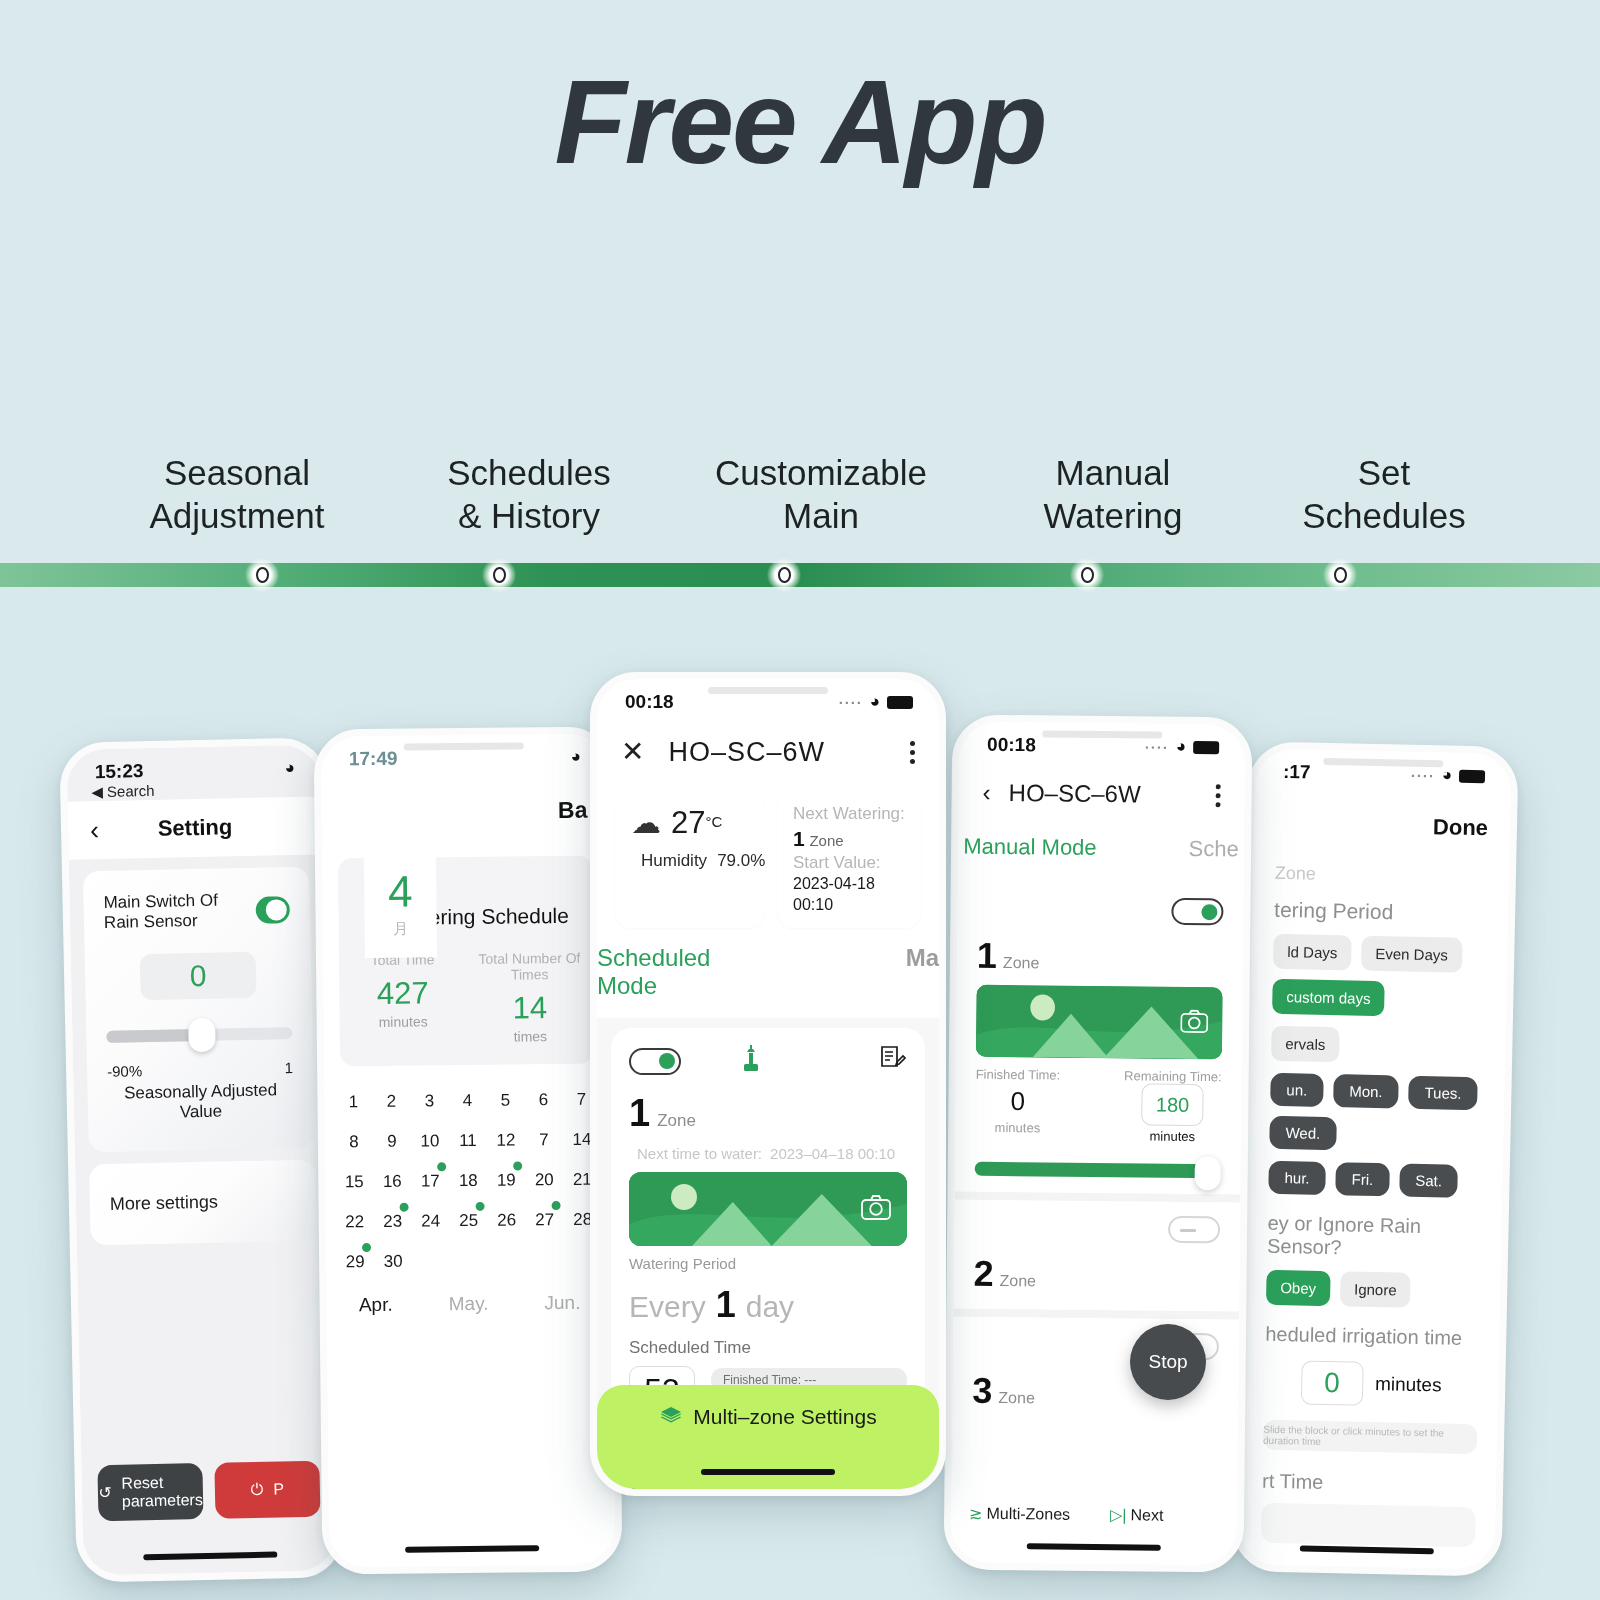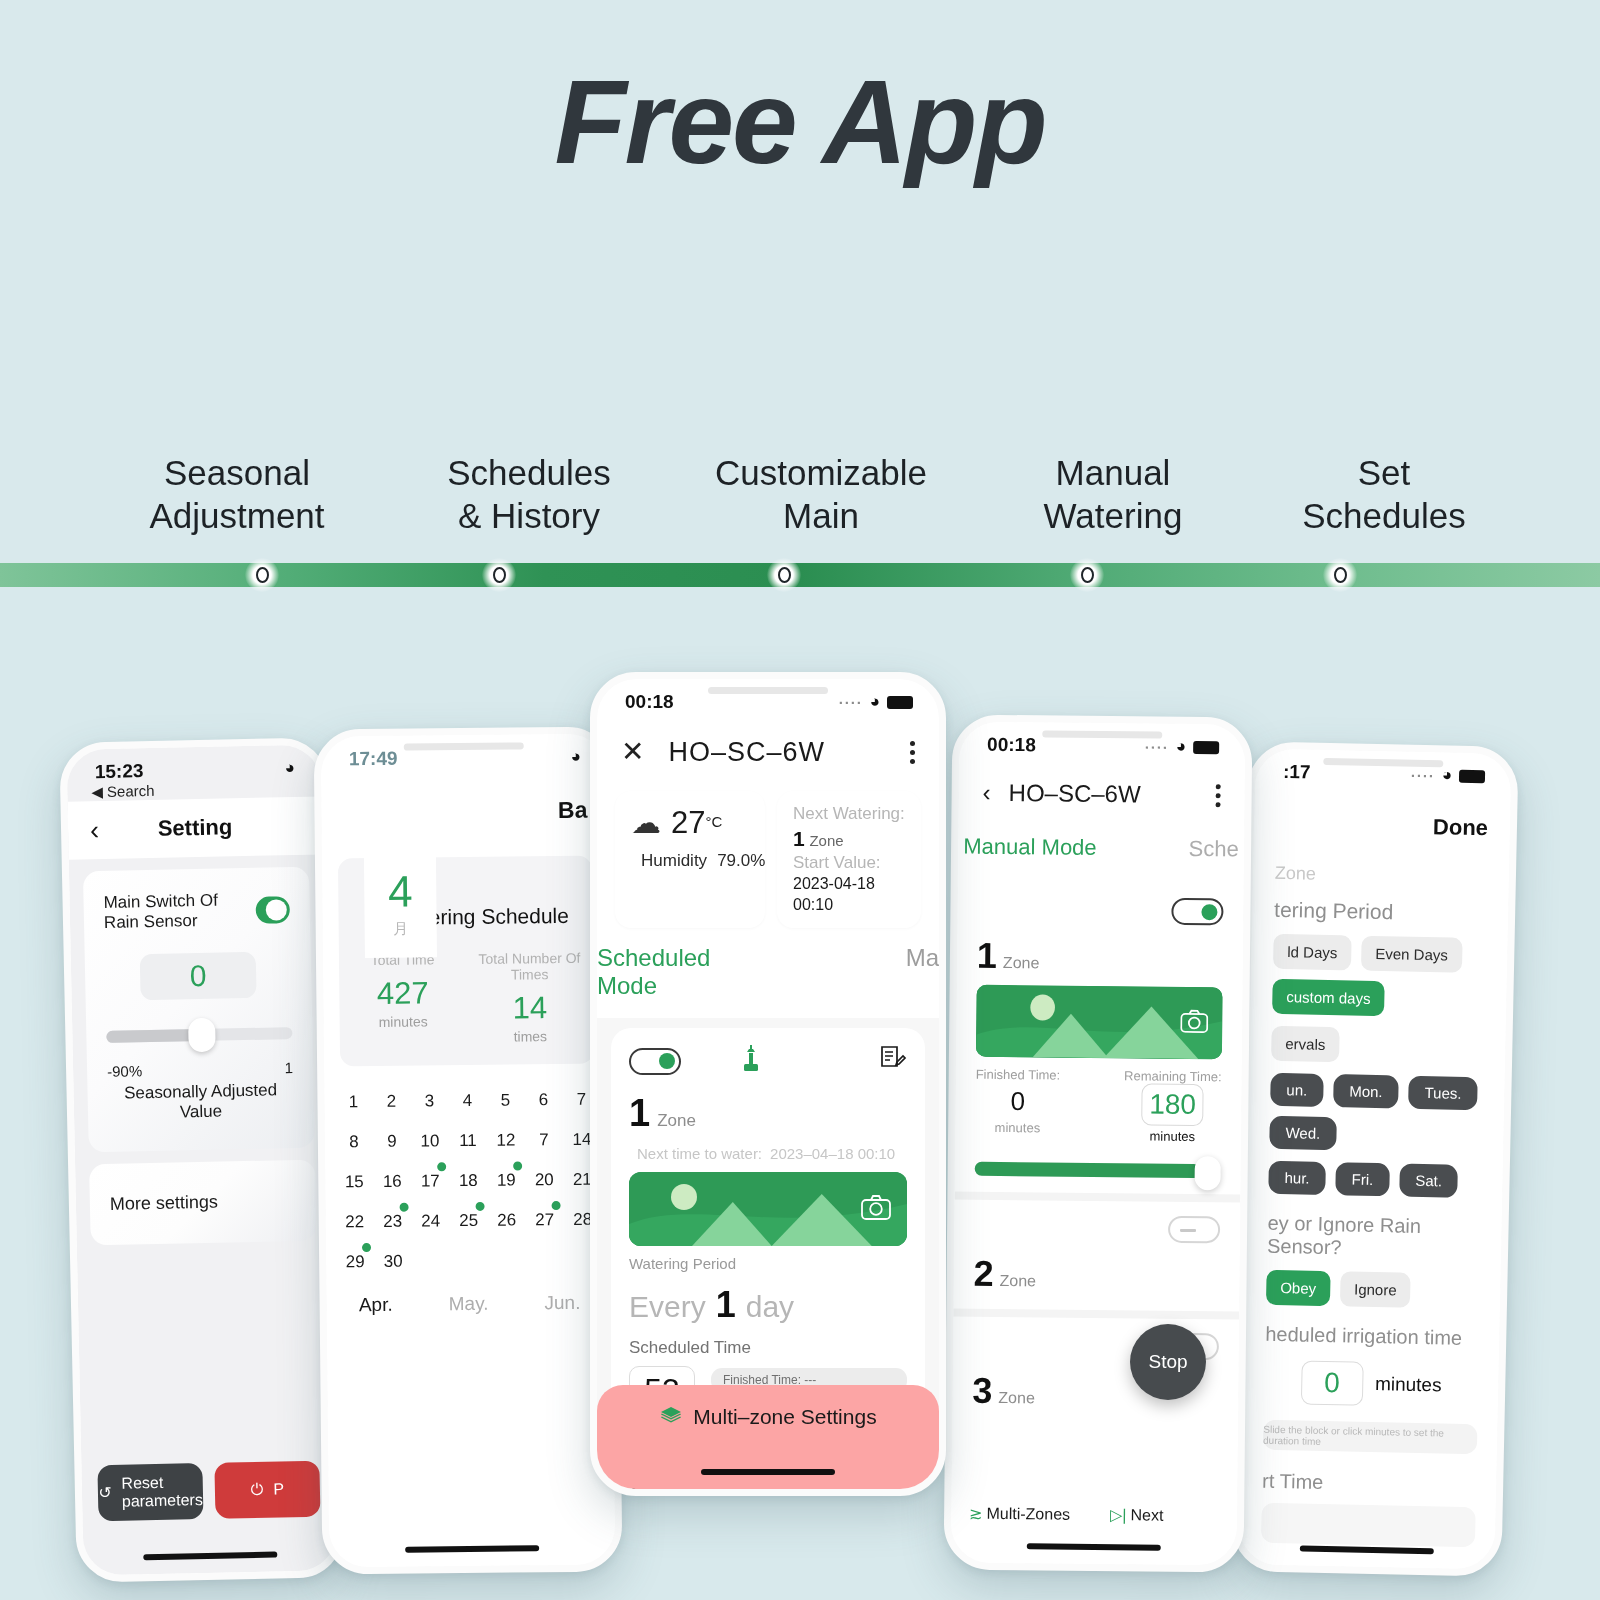--- a/index.html
+++ b/index.html
@@ -132,21 +132,21 @@
   .ncard .lbl { color: #b6b6b6; }
   .ncard .zn { color: #111; }
   .ncard .zn b { font-size: 21px; }
   .ncard .dt { color: #1a1a1a; font-size: 16px; }
 
   .modetabs {
     display: flex; justify-content: center; gap: 150px;
     padding: 16px 0 18px; font-size: 24px; background: #fff;
   }
   .modetabs .on { color: #2ba05a; }
-  .modetabs .off { color: #9d9d9d; }
+  .modetabs .off { color: #9d9d9d; font-weight: bold; }
 
   .zonecard {
     background: #fff; border-radius: 20px; margin: 10px 14px 0;
     padding: 16px 18px 18px;
   }
   .zrow { display: flex; align-items: center; }
   .toggle {
     width: 52px; height: 27px; border-radius: 14px;
     border: 2px solid #3a3a3a; position: relative; background: #fff;
   }
@@ -193,21 +193,21 @@
   }
   .minlbl { font-size: 15px; color: #2b2b2b; text-align: center; width: 66px; margin-top: 5px; }
   .pillcol { flex: 1; display: flex; flex-direction: column; gap: 7px; padding-top: 2px; }
   .pill {
     background: #ececec; border-radius: 11px; padding: 5px 12px;
     font-size: 12px; color: #6f6f6f;
   }
 
   .mzbar {
     position: absolute; left: 0; bottom: 0; width: 100%; height: 104px;
-    background: #fca5a5; border-radius: 26px 26px 0 0;
+    background: #bef264; border-radius: 26px 26px 0 0;
     display: flex; align-items: flex-start; justify-content: center;
     padding-top: 20px; gap: 10px;
     font-size: 21px; color: #1a1a1a;
   }
 
   
   #p1 { left: 68px; top: 172px; width: 268px; height: 840px; z-index: 10;
         transform: rotate(-1.2deg); }
   #p1 .screen { background: #f1f1f3; }
   .p1-search { font-size: 15px; color: #222; margin: -6px 0 0 24px; }
@@ -287,21 +287,21 @@
   .p4-tgrow { display:flex; }
   .p4-znum { margin-top: 12px; font-size:16px; color:#8d8d8d;}
   .p4-znum b { font-size:36px; color:#111; margin-right:6px;}
   .p4-banner { margin-top: 8px; height: 72px; border-radius: 10px; position:relative; overflow:hidden; background:#2e9a56;}
   .p4-times { display:flex; justify-content: space-between; margin-top: 10px; }
   .p4-tblk { text-align:center; }
   .p4-tl { font-size:13px; color:#9e9e9e; }
   .p4-tv { font-size:26px; color:#111; margin-top: 4px;}
   .p4-tu { font-size:13px; color:#9e9e9e; margin-top: 3px;}
   .p4-box { width:62px;height:42px;border:1.5px solid #d9d9d9;border-radius:10px;
-            display:flex;align-items:center;justify-content:center;font-size:28px;color:#2ba05a;margin:0 auto;}
+            display:flex;align-items:center;justify-content:center;font-size:20px;color:#2ba05a;margin:0 auto;}
   .p4-slider { position:relative; height: 18px; margin-top: 18px; }
   .p4-strack { position:absolute;left:0;right:0;top:2px;height:14px;border-radius:8px;background:#eee; }
   .p4-sfill { position:absolute;left:0;top:2px;height:14px;width:92%;border-radius:8px;background:#2e9a56; }
   .p4-sknob { position:absolute;right:0;top:-6px;width:26px;height:34px;border-radius:14px;background:#fff;
               box-shadow:0 2px 6px rgba(0,0,0,0.2);}
   .p4-bot { position:absolute;bottom:40px;left:0;width:100%;display:flex;
             padding:0 18px; font-size:16px; color:#1a1a1a; gap: 40px;}
   .p4-bi { display:flex; align-items:center; gap:4px; }
   .stopbtn {
     position:absolute; right: 10px; bottom: 44px; width: 76px; height:76px;border-radius:50%;

